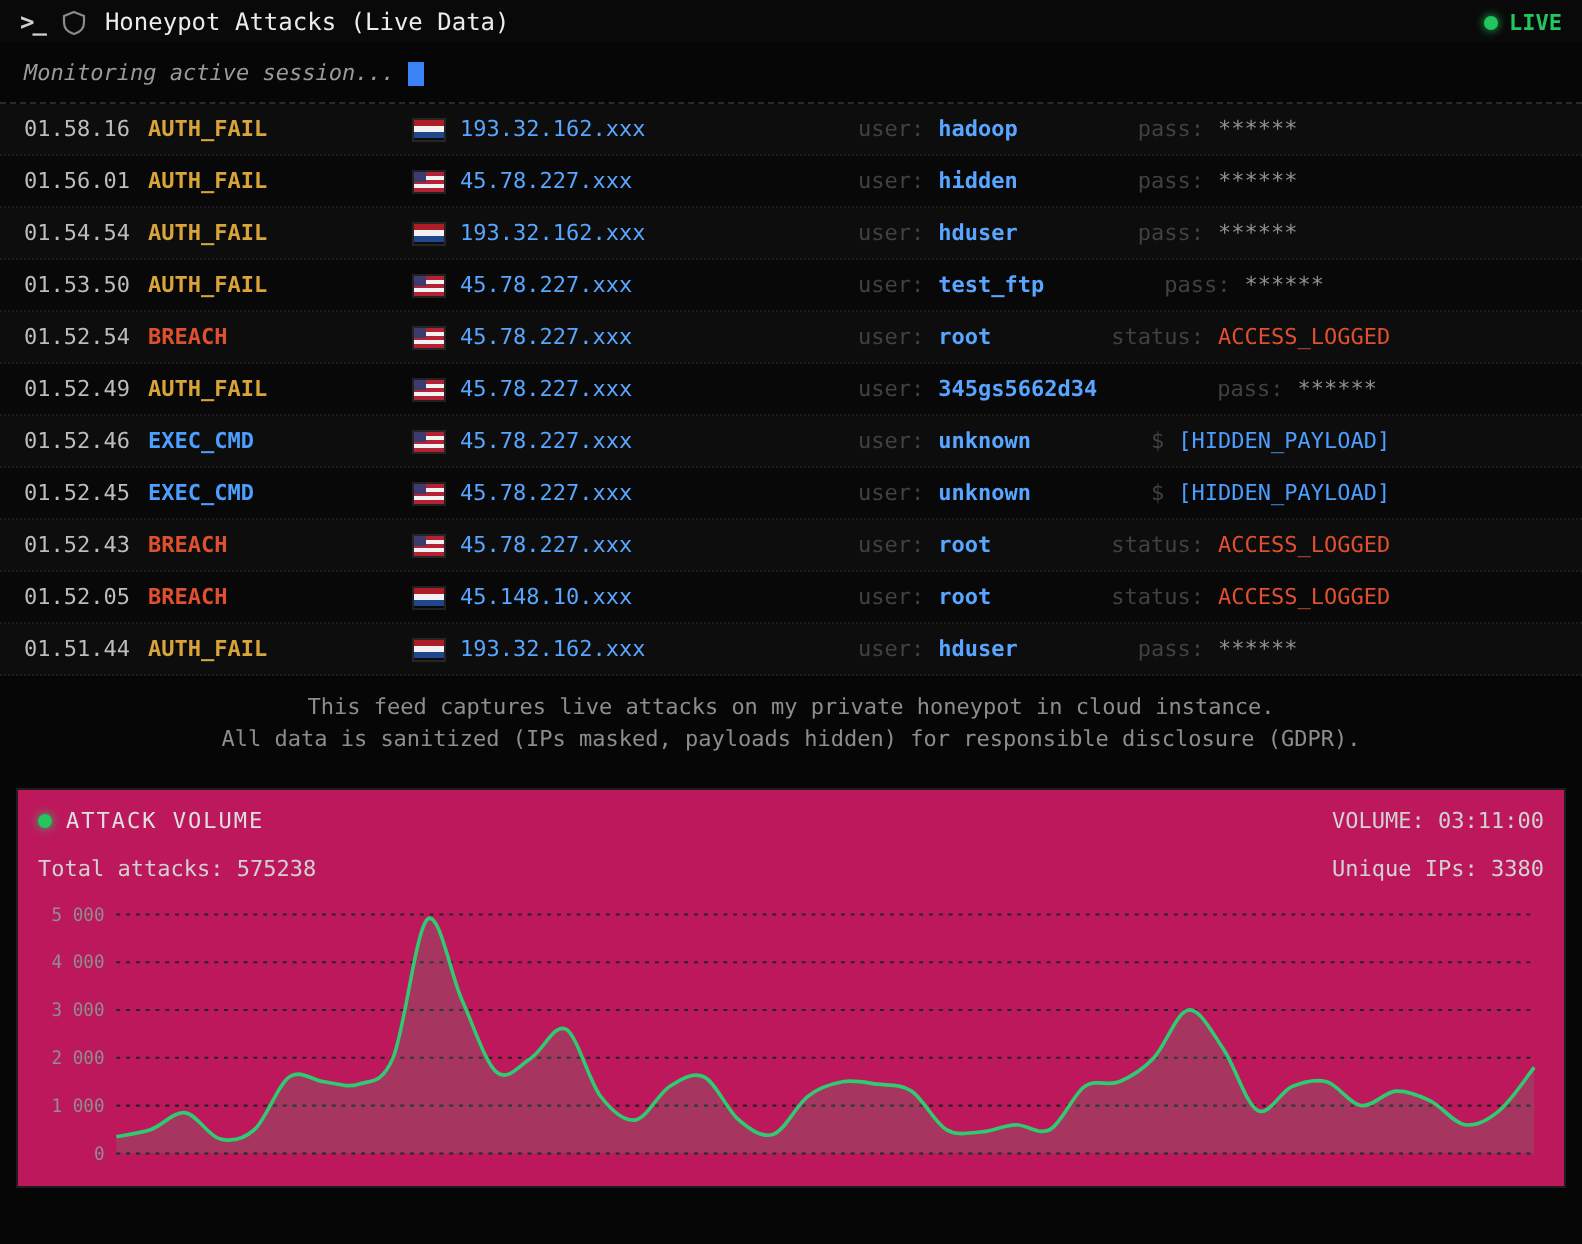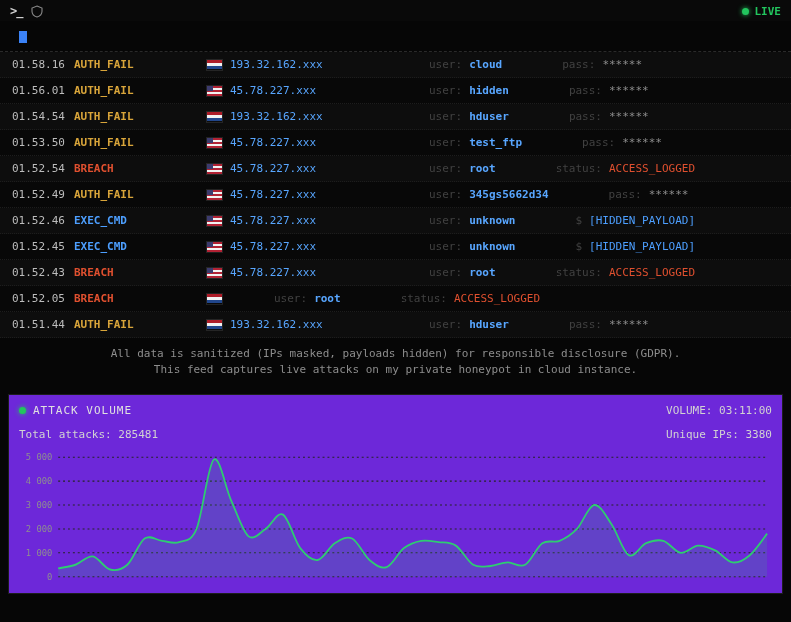--- a/index.html
+++ b/index.html
@@ -41,21 +41,21 @@
           position:relative; outline:1px solid rgba(255,255,255,.10); overflow:hidden; }
   .col-ip { width:155px; color:var(--ip,#58a6ff); font-weight:normal; flex:none; }
   .lbl  { color:var(--lbl,#414141); margin-right:7px;margin-left:44px; }
   .user { color:var(--usr,#58a6ff); font-weight:bold; margin-right:16px; }
   .xval { }
   .xval.bold { font-weight:normal; }
   
   .notes { text-align:center; color:#8d8d8d; font-size:11px;
            padding:8px 0 4px; line-height:1.45; }
   
-  .panel { margin:12px 8px 6px; border:1px solid #1d1d1d; background:#6d28d9;
+  .panel { margin:12px 8px 6px; border:1px solid #1d1d1d; background:#be185d;
            padding:9px 10px 6px; }
   .panel-head { display:flex; justify-content:space-between; align-items:center;
                 font-size:11px; }
   .panel-title { display:flex; align-items:center; gap:7px; color:#e0e0e0;
                  letter-spacing:1px; }
   .panel-dot { width:7px; height:7px; border-radius:50%;
                background:var(--live,#22c55e); box-shadow:0 0 5px var(--live,#22c55e); }
   .updated { color:#d2d2d2; }
   .panel-stats { display:flex; justify-content:space-between; color:#d2d2d2;
                  font-size:11px; margin-top:11px; }
@@ -65,46 +65,47 @@
 </head>
 <body style="--live: #22c55e; --ip: #58a6ff; --usr: #58a6ff; --lbl: #414141;">
 
 <div class="topbar">
   <span class="prompt">&gt;_</span>
   <span class="shield">
     <svg width="12" height="13" viewBox="0 0 12 13">
       <path d="M6 1 L11 3 V6.2 C11 9.3 8.6 11.2 6 12 C3.4 11.2 1 9.3 1 6.2 V3 Z" fill="none" stroke="#8a8a8a" stroke-width="1.1"></path>
     </svg>
   </span>
+  <span class="title">Honeypot Attacks (Live Data)</span>
   <span class="live">
     <span class="live-dot"></span>
     <span>LIVE</span>
   </span>
 </div>
 
 <div class="status-line">
-  <span class="cursor"></span>
+  <span>Monitoring active session...</span><span class="cursor"></span>
 </div>
 
 <div class="sep"></div>
 
 <div class="feed">
     <div class="feed-row">
     <span class="col-time">01.58.16</span>
     <span class="col-type" style="color: rgb(217, 165, 58);">AUTH_FAIL</span>
     <span class="col-flag">
       <span class="flag">
           <div style="flex: 1 1 0%; background: rgb(174, 28, 40);"></div>
           <div style="flex: 1 1 0%; background: rgb(242, 242, 242);"></div>
           <div style="flex: 1 1 0%; background: rgb(33, 70, 139);"></div>
         </span>
     </span>
     <span class="col-ip">193.32.162.xxx</span>
     <span class="lbl">user:</span>
-    <span class="user">cloud</span>
+    <span class="user">hadoop</span>
     <span class="lbl">pass:</span>
     <span class="xval" style="color: rgb(143, 143, 143);">******</span>
   </div>
     <div class="feed-row">
     <span class="col-time">01.56.01</span>
     <span class="col-type" style="color: rgb(217, 165, 58);">AUTH_FAIL</span>
     <span class="col-flag">
       <span class="flag">
           <div style="flex: 1 1 0%; background: rgb(178, 34, 52);"></div>
           <div style="flex: 1 1 0%; background: rgb(242, 242, 242);"></div>
@@ -253,20 +254,21 @@
     <div class="feed-row">
     <span class="col-time">01.52.05</span>
     <span class="col-type" style="color: rgb(224, 80, 47);">BREACH</span>
     <span class="col-flag">
       <span class="flag">
           <div style="flex: 1 1 0%; background: rgb(174, 28, 40);"></div>
           <div style="flex: 1 1 0%; background: rgb(242, 242, 242);"></div>
           <div style="flex: 1 1 0%; background: rgb(33, 70, 139);"></div>
         </span>
     </span>
+    <span class="col-ip">45.148.10.xxx</span>
     <span class="lbl">user:</span>
     <span class="user">root</span>
     <span class="lbl">status:</span>
     <span class="xval bold" style="color: rgb(224, 80, 47);">ACCESS_LOGGED</span>
   </div>
     <div class="feed-row">
     <span class="col-time">01.51.44</span>
     <span class="col-type" style="color: rgb(217, 165, 58);">AUTH_FAIL</span>
     <span class="col-flag">
       <span class="flag">
@@ -277,34 +279,34 @@
     </span>
     <span class="col-ip">193.32.162.xxx</span>
     <span class="lbl">user:</span>
     <span class="user">hduser</span>
     <span class="lbl">pass:</span>
     <span class="xval" style="color: rgb(143, 143, 143);">******</span>
   </div>
   </div>
 
 <div class="notes">
+  <div>This feed captures live attacks on my private honeypot in cloud instance.</div>
   <div>All data is sanitized (IPs masked, payloads hidden) for responsible disclosure (GDPR).</div>
-  <div>This feed captures live attacks on my private honeypot in cloud instance.</div>
 </div>
 
 <div class="panel">
   <div class="panel-head">
     <span class="panel-title">
       <span class="panel-dot"></span>
       <span>ATTACK VOLUME</span>
     </span>
     <span class="updated">VOLUME: 03:11:00</span>
   </div>
   <div class="panel-stats">
-    <span>Total attacks: 285481</span>
+    <span>Total attacks: 575238</span>
     <span>Unique IPs: 3380</span>
   </div>
   <div class="chart-wrap">
     <svg width="100%" height="138" viewBox="0 0 769 134" preserveAspectRatio="none">
         <line x1="40" y1="124" x2="764" y2="124" stroke="#252525" stroke-width="1" stroke-dasharray="2 3"></line>
         <text x="34" y="127" text-anchor="end" font-size="9" fill="#8f8f8f" font-family="DejaVu Sans Mono, monospace">0</text>
         <line x1="40" y1="100.8" x2="764" y2="100.8" stroke="#252525" stroke-width="1" stroke-dasharray="2 3"></line>
         <text x="34" y="103.8" text-anchor="end" font-size="9" fill="#8f8f8f" font-family="DejaVu Sans Mono, monospace">1 000</text>
         <line x1="40" y1="77.6" x2="764" y2="77.6" stroke="#252525" stroke-width="1" stroke-dasharray="2 3"></line>
         <text x="34" y="80.6" text-anchor="end" font-size="9" fill="#8f8f8f" font-family="DejaVu Sans Mono, monospace">2 000</text>

